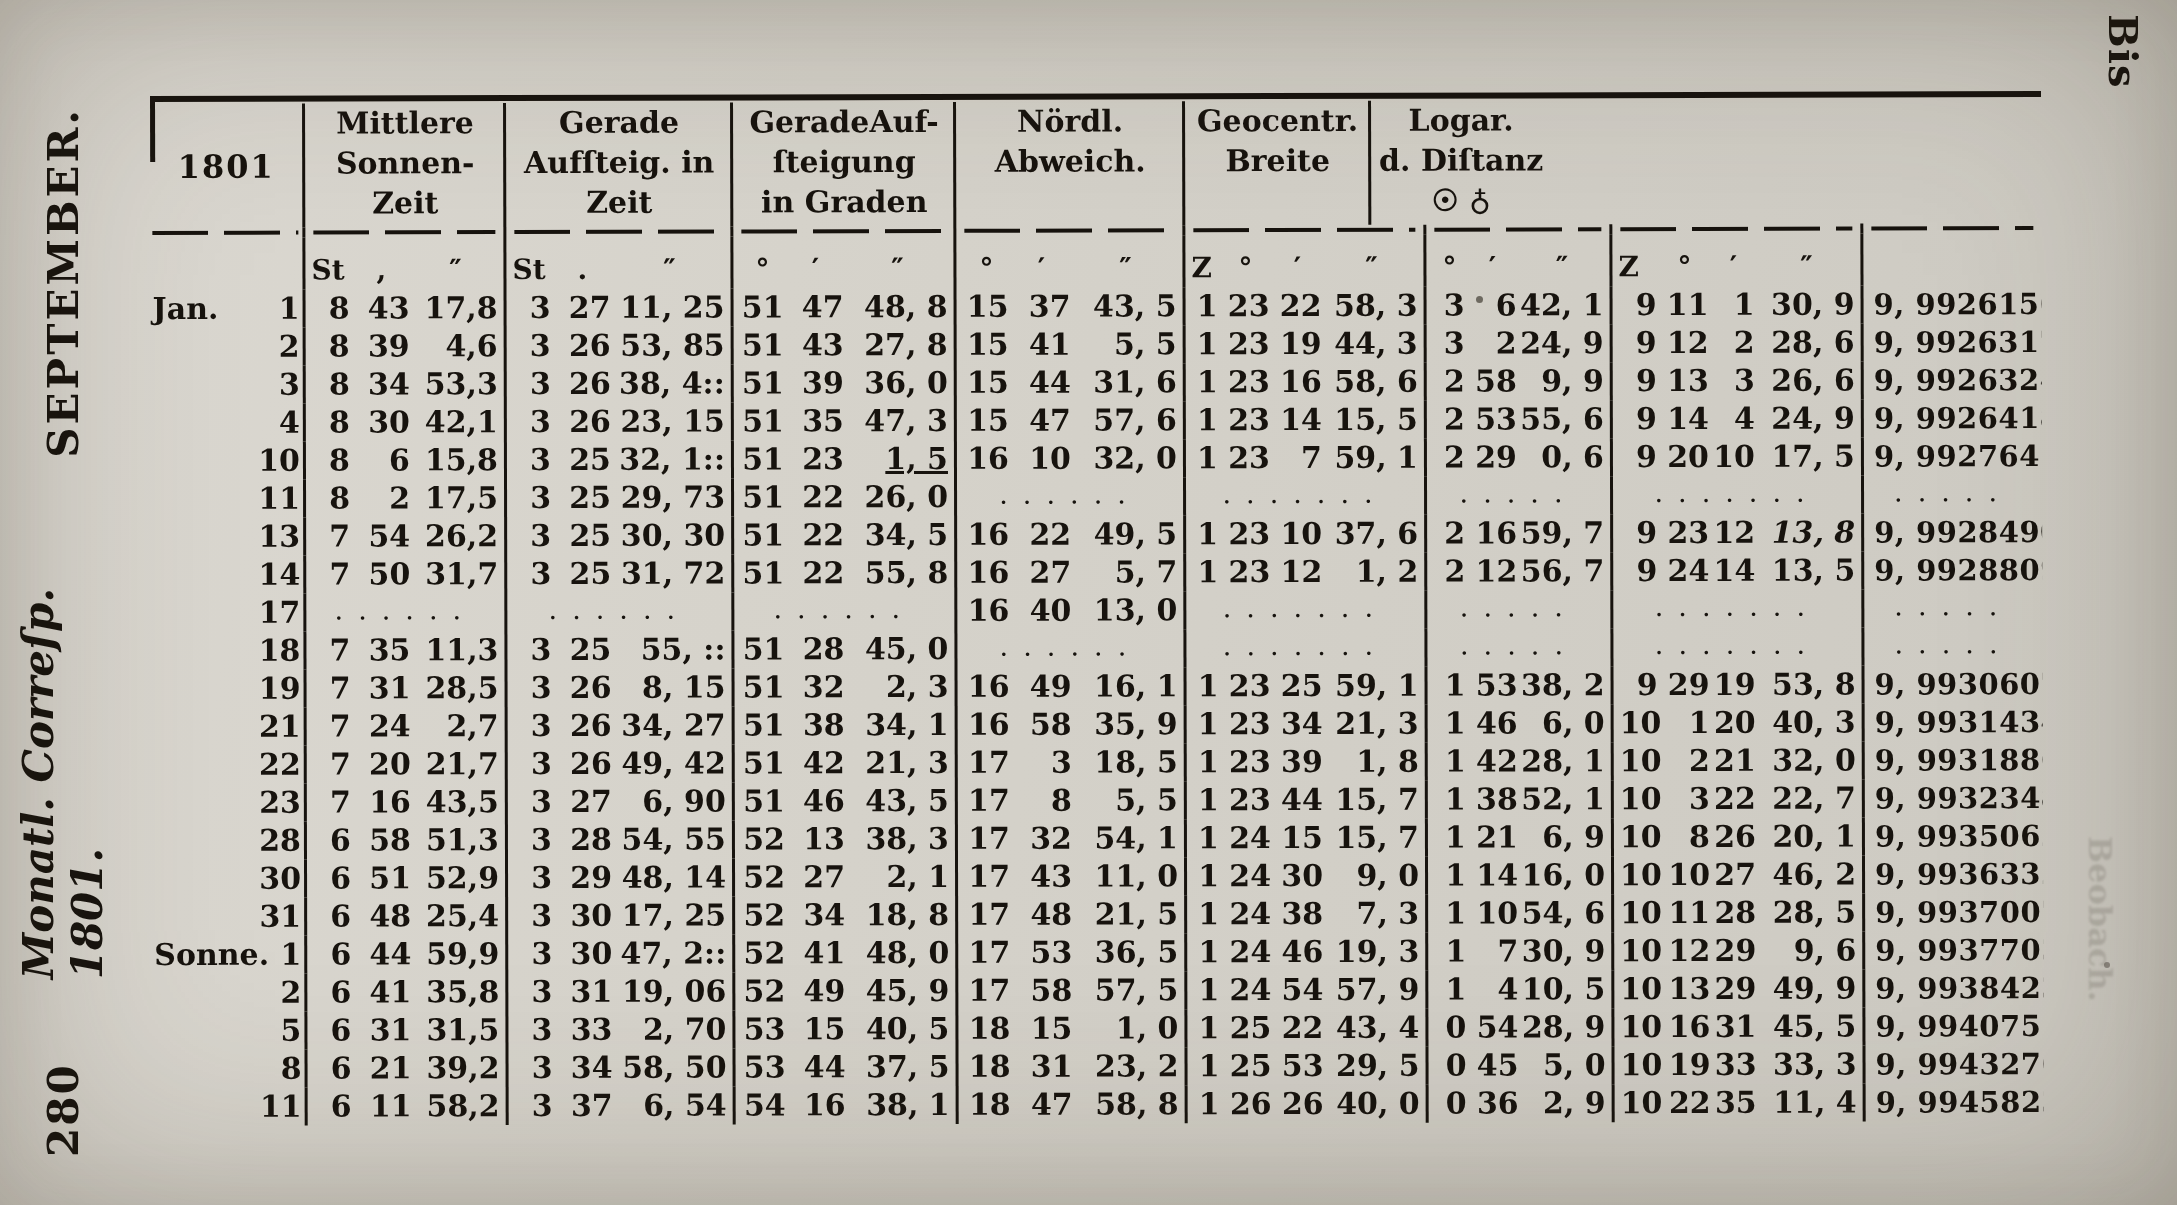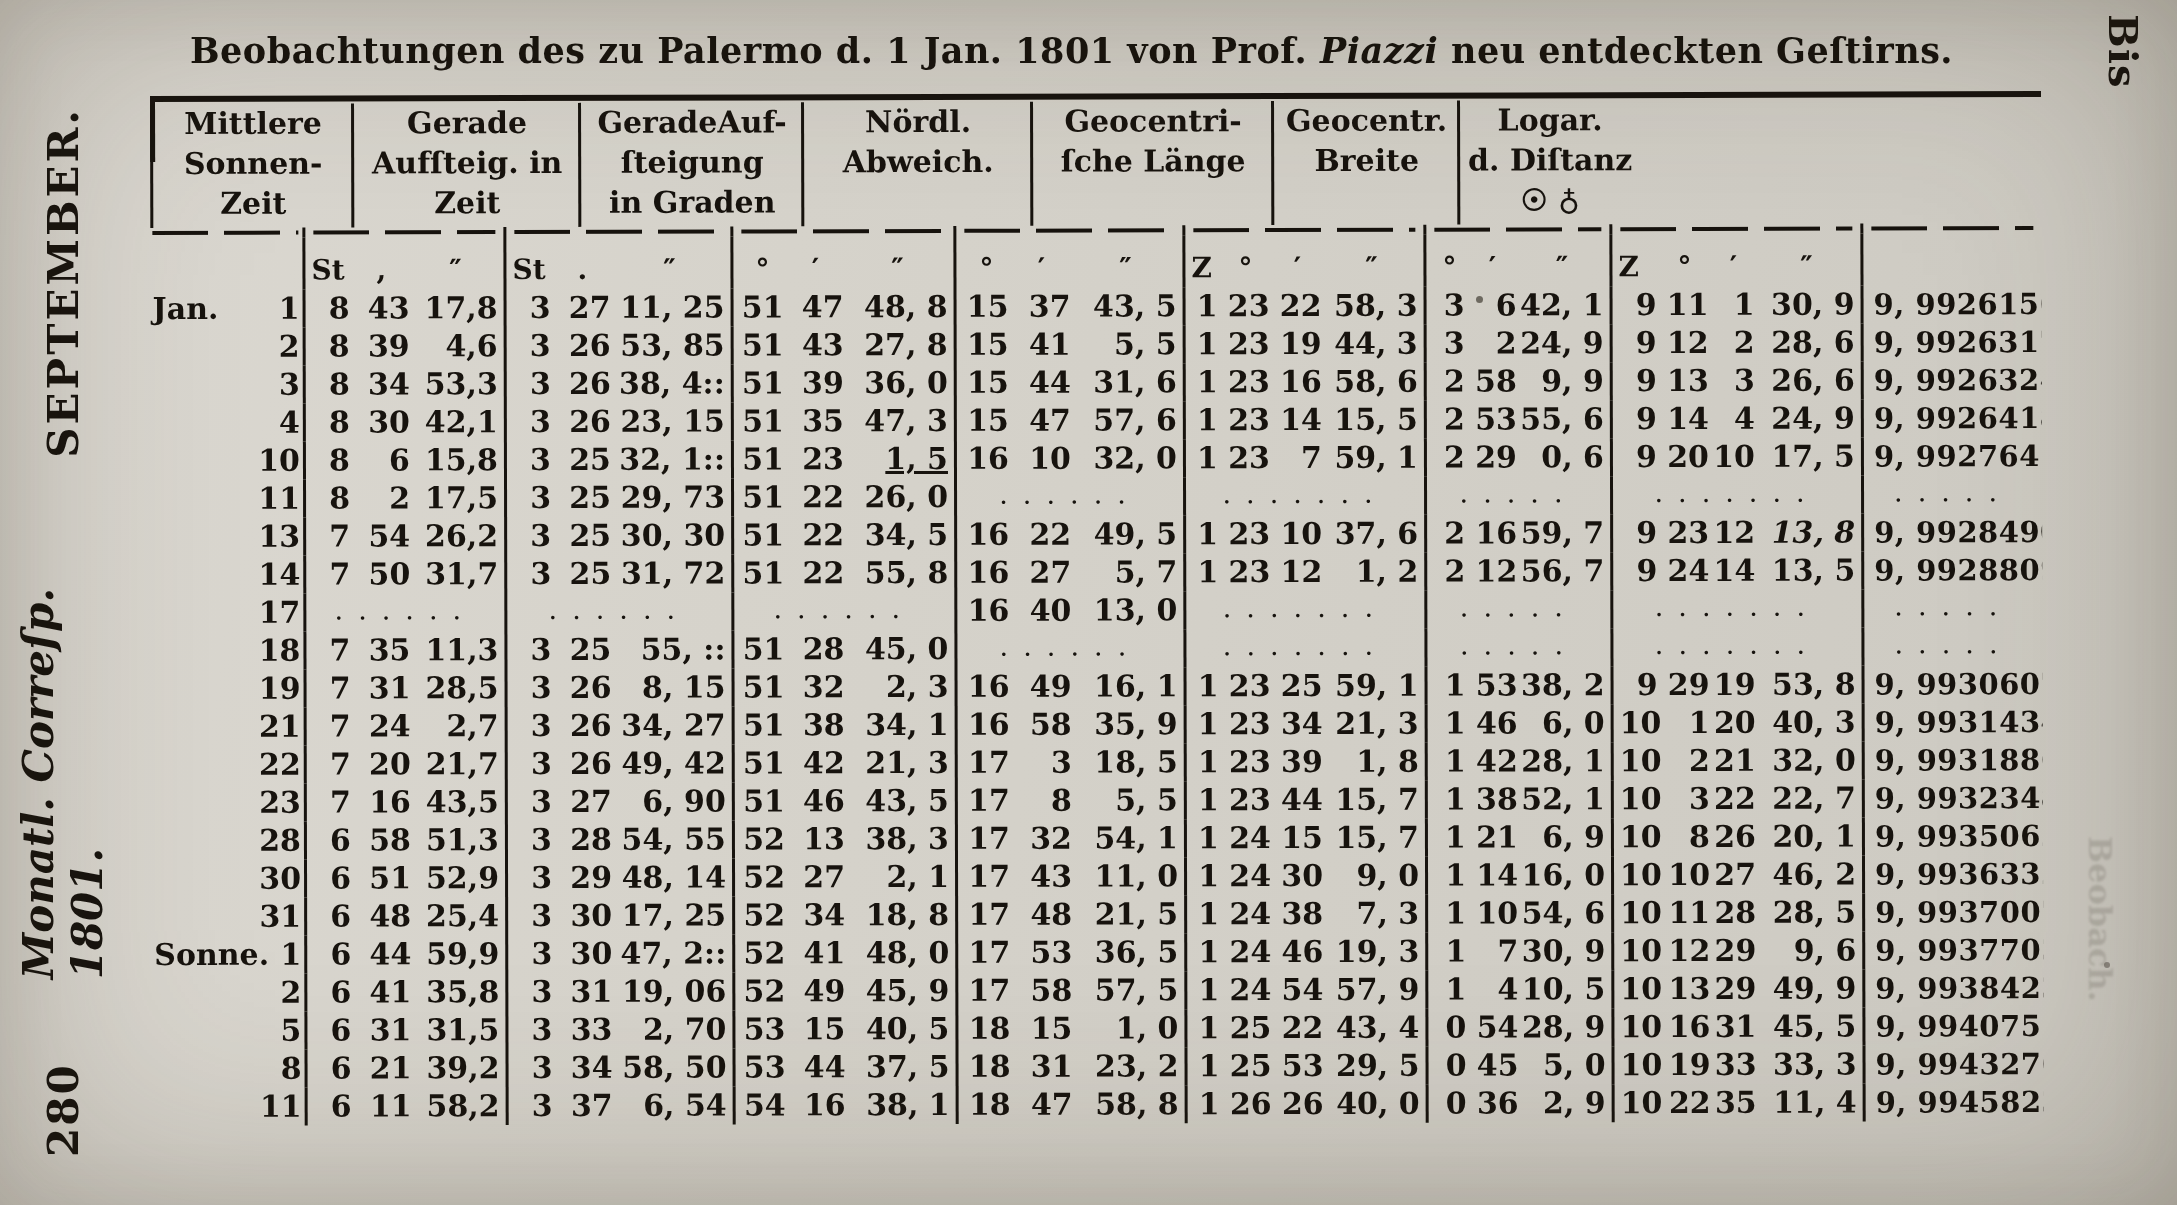--- a/index.html
+++ b/index.html
@@ -45,60 +45,58 @@
   .mon{display:inline-block;width:100px;text-align:left;padding-left:2px;}
   .day{display:inline-block;width:52px;text-align:right;padding-right:3px;}
   .dots{width:100%;text-align:center;font-size:19px;letter-spacing:17px;line-height:38px;
     white-space:nowrap;overflow:hidden;}
   .logv{font-size:29px;letter-spacing:.5px;text-align:left;padding-left:4px;white-space:nowrap;}
 </style>
 </head>
 <body>
 
 <div class="page">
-  <div class="title"><span>Beobachtungen des zu Palermo d. 1 Jan. 1801 von Prof. </span><span class="it">Piazzi</span><span> neu entdeckten Geſtirns.</span></div>
 
   <div class="margin-left">
     <span class="pgnum">280</span>
     <span class="journ">Monatl. Correſp. 1801.</span>
     <span class="sect">SEPTEMBER.</span>
   </div>
 
   <div class="edge-right">Bis</div>
   <div class="bleed">Beobach.</div>
 
   <div class="speck" style="left:1476px;top:296px;width:7px;height:7px;opacity:.6;"></div>
   <div class="speck" style="left:2104px;top:962px;width:6px;height:6px;opacity:.4;"></div>
 
   <div class="tablewrap">
     <div class="top-rule"></div>
     <div id="thead">
         <div class="trow hdr">
+          <div class="grp nob" style="width: 152px;">
+            <div class="yearcell">1801</div>
+          </div>
           <div class="grp" style="width: 201px;">
             <div class="hcell">Mittlere</div>
             <div class="hcell">Sonnen-</div>
             <div class="hcell">Zeit</div>
           </div>
           <div class="grp" style="width: 227px;">
             <div class="hcell">Gerade</div>
             <div class="hcell">Aufſteig. in</div>
             <div class="hcell">Zeit</div>
           </div>
           <div class="grp" style="width: 223px;">
             <div class="hcell">GeradeAuf-</div>
             <div class="hcell">ſteigung</div>
             <div class="hcell">in Graden</div>
           </div>
           <div class="grp" style="width: 229px;">
             <div class="hcell">Nördl.</div>
             <div class="hcell">Abweich.</div>
-          </div>
-          <div class="grp" style="width: 241px;">
-            <div class="hcell">Geocentri-</div>
-            <div class="hcell">ſche Länge</div>
           </div>
           <div class="grp" style="width: 186px;">
             <div class="hcell">Geocentr.</div>
             <div class="hcell">Breite</div>
           </div>
           <div class="grp" style="width: 181px;">
             <div class="hcell">Logar.</div>
             <div class="hcell">d. Diſtanz</div>
             <div class="hcell">☉ ♁</div>
           </div>

